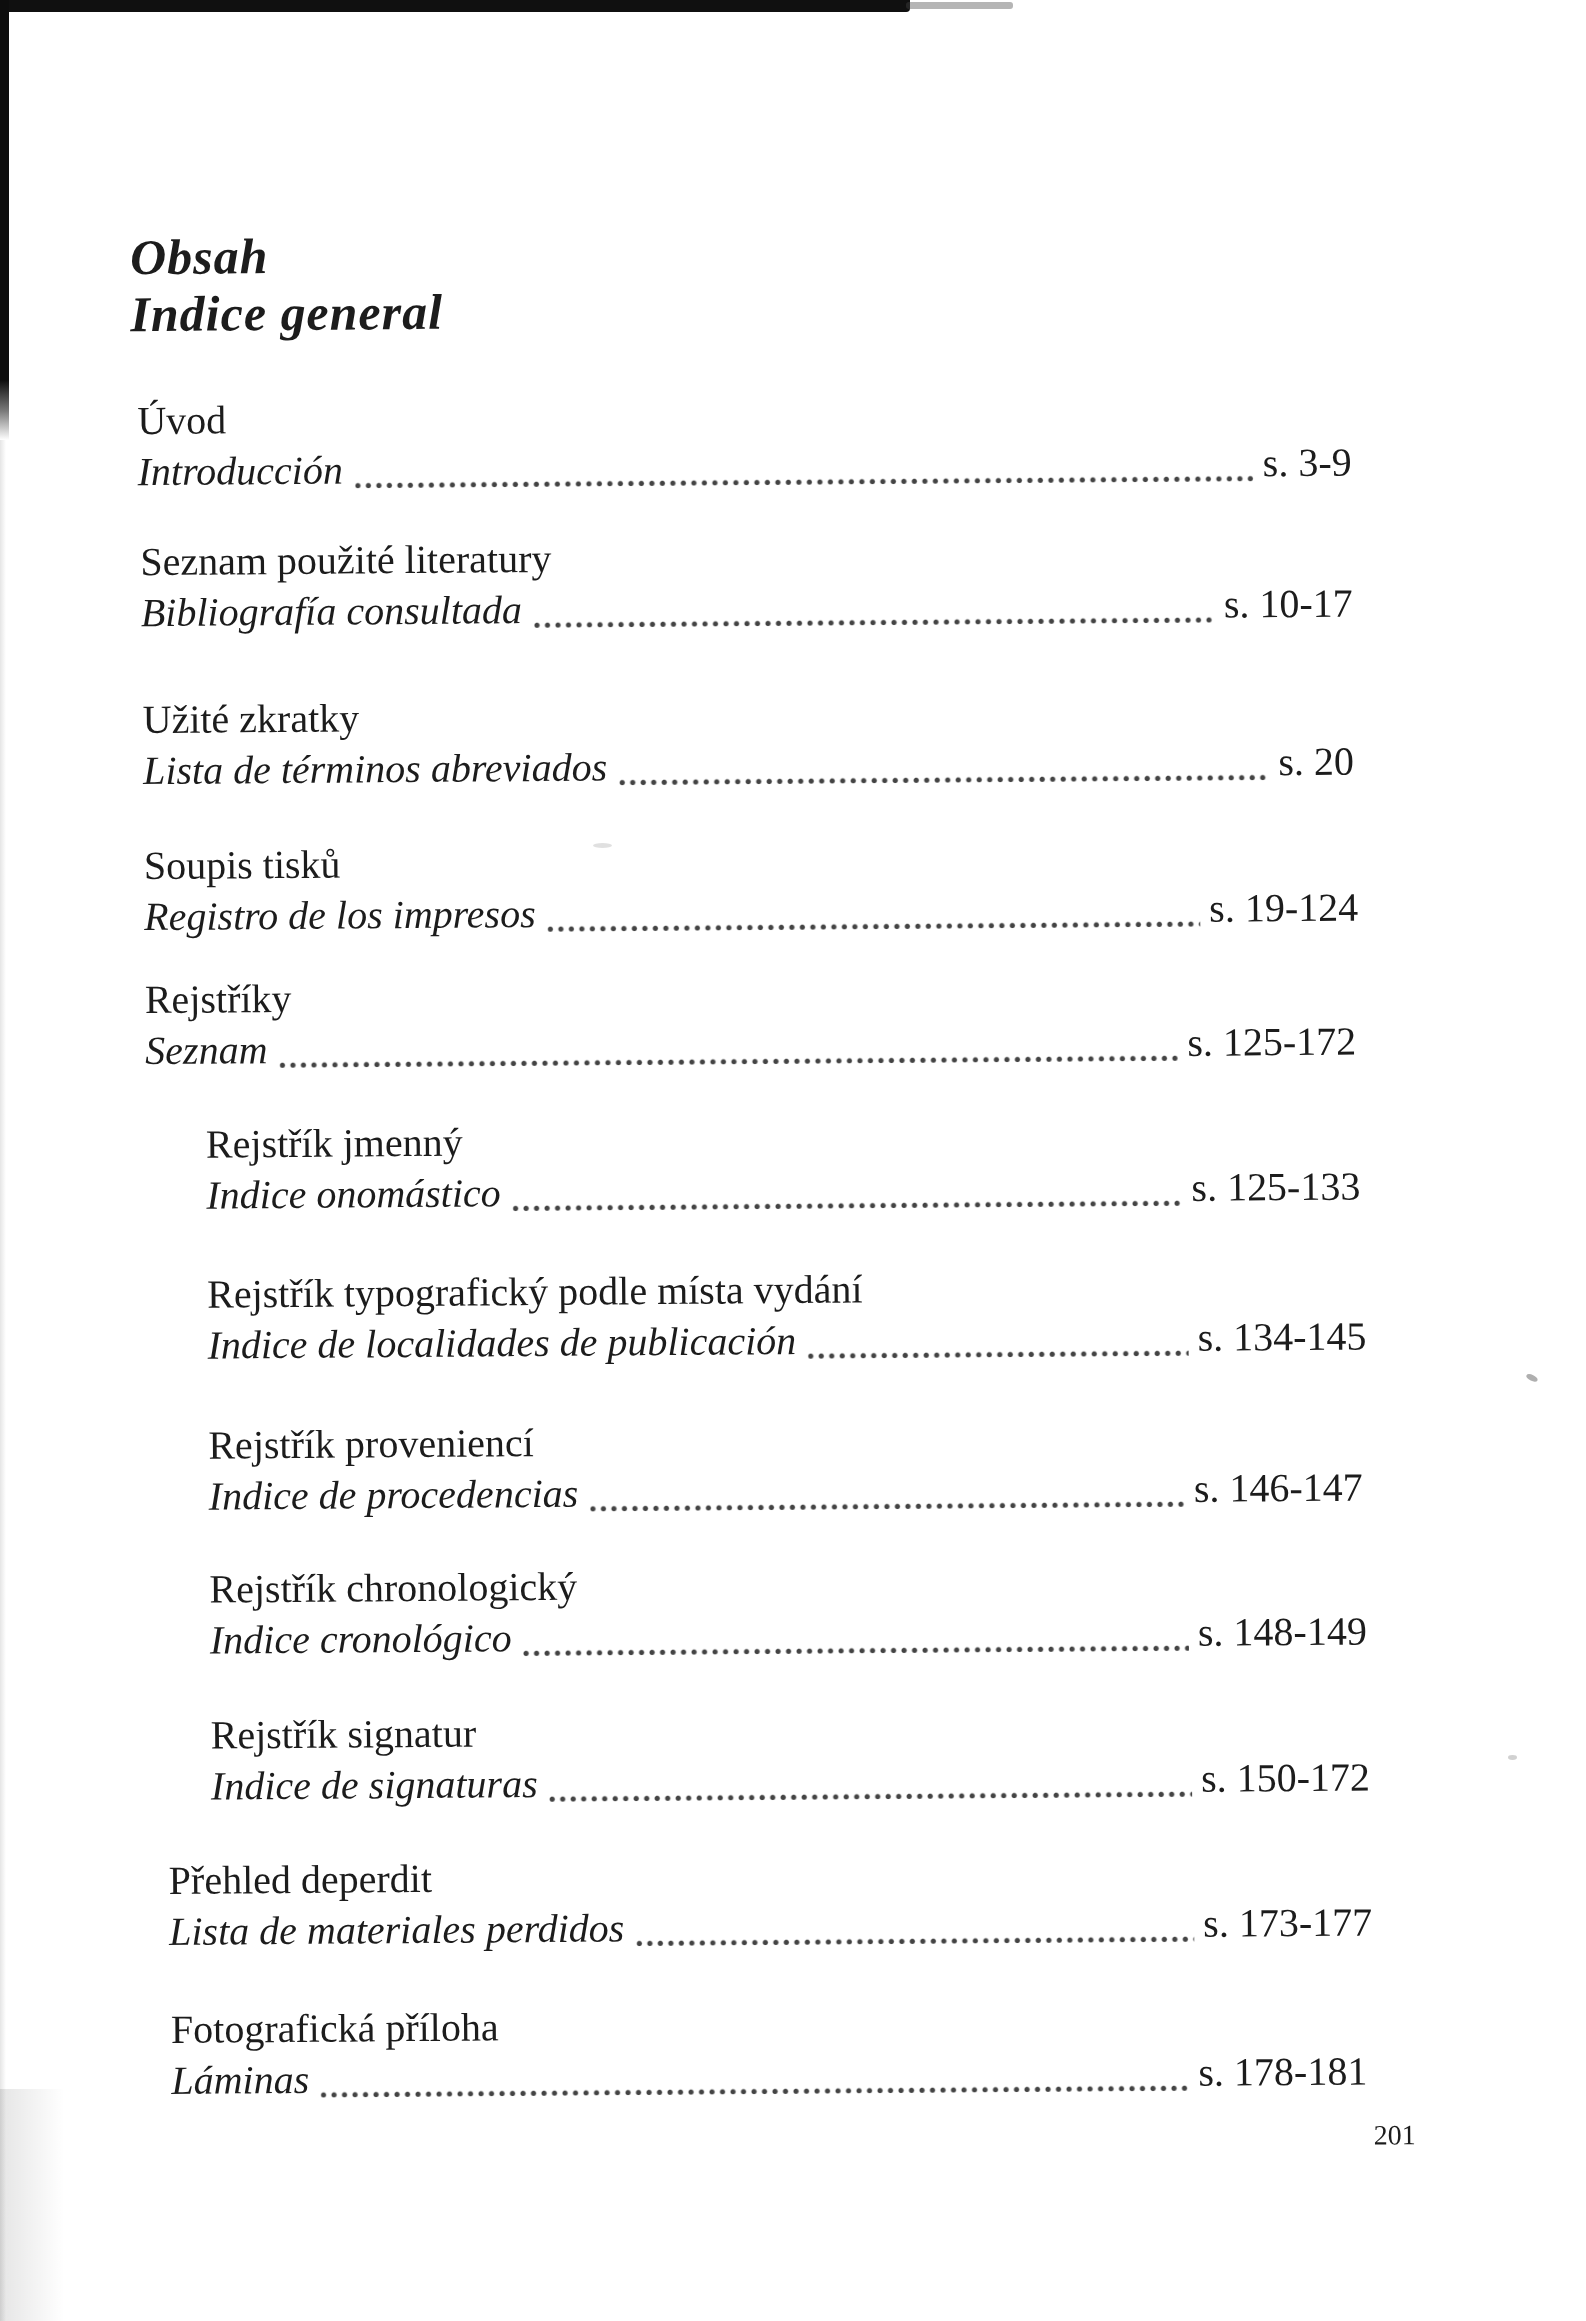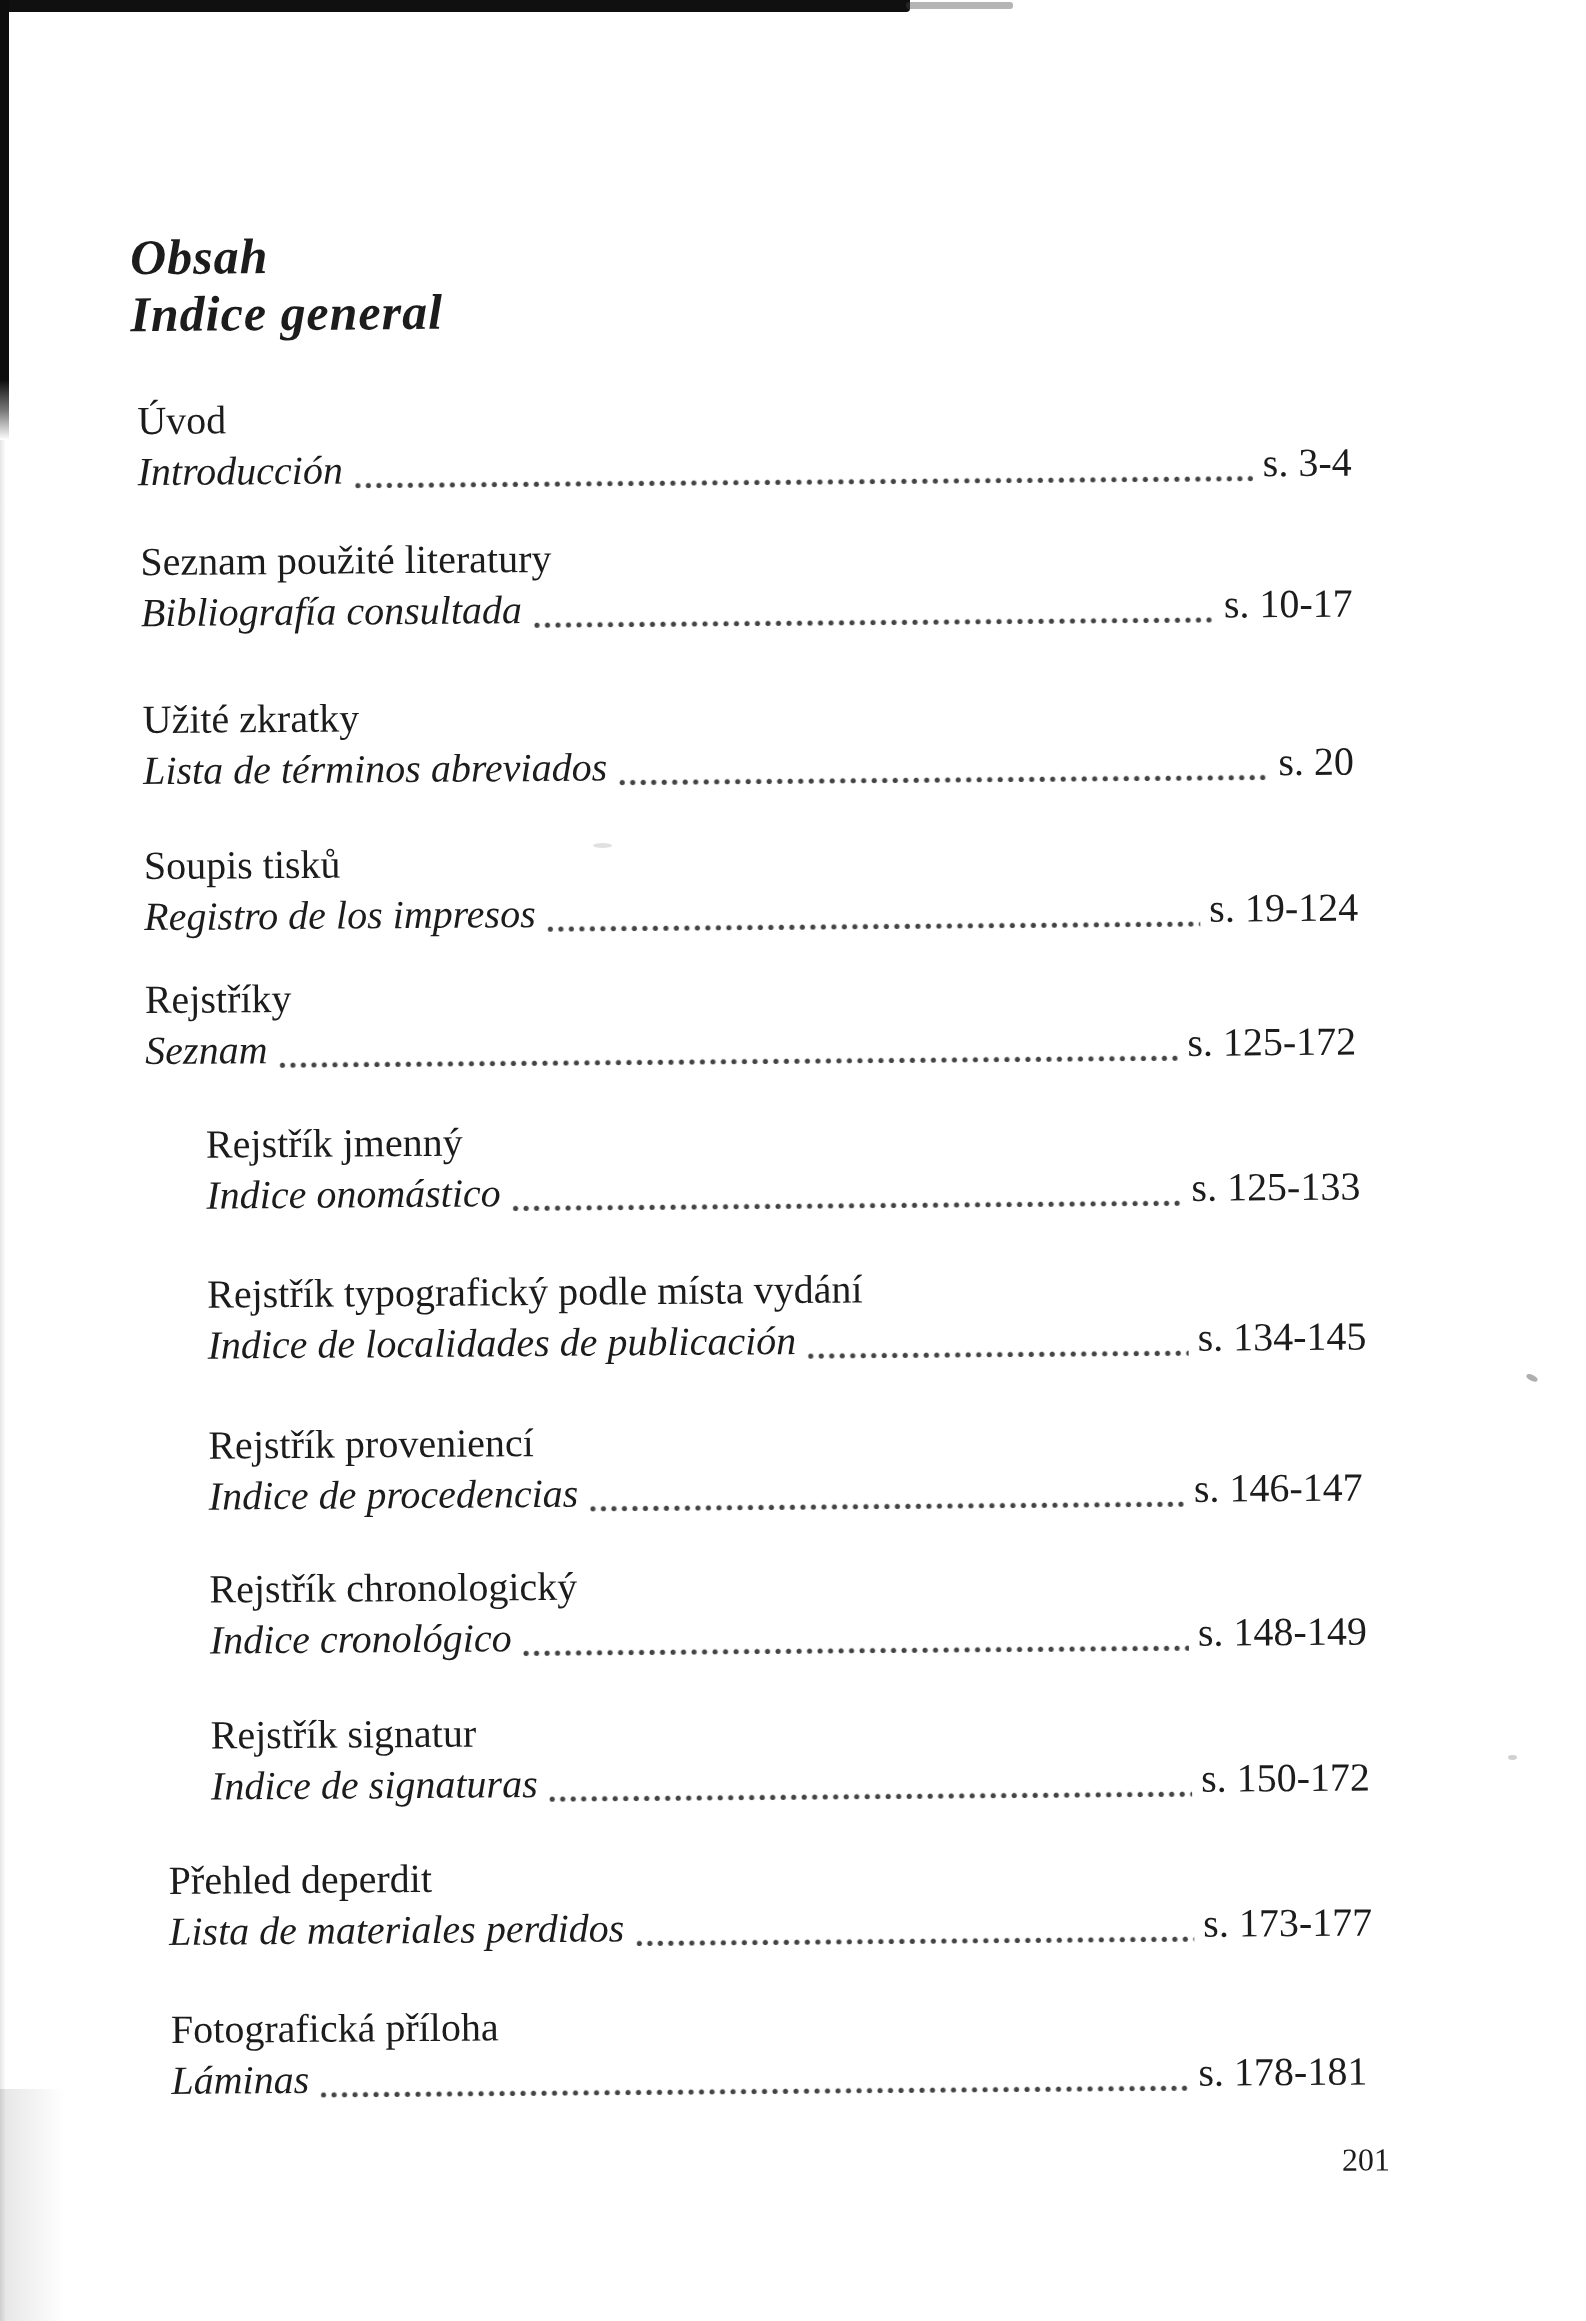--- a/index.html
+++ b/index.html
@@ -67,24 +67,23 @@
   .e6  { left: 206px; top: 1118px; width: 1154px; }
   .e7  { left: 206px; top: 1268px; width: 1159px; }
   .e8  { left: 206px; top: 1419px; width: 1154px; }
   .e9  { left: 206px; top: 1563px; width: 1157px; }
   .e10 { left: 206px; top: 1709px; width: 1159px; }
   .e11 { left: 163px; top: 1854px; width: 1203px; }
   .e12 { left: 164px; top: 2003px; width: 1196px; }
 
   .pagenum {
     position: absolute;
-    left: 1334px;
+    left: 1366px;
     top: 2128px;
-    font-size: 32px;
-    margin-top: 22px;
+    font-size: 28px;
   }
 
   
   .scan-top {
     position: absolute;
     left: 0; top: 0;
     width: 910px; height: 11.5px;
     background: #101010;
     border-bottom-right-radius: 3.8px;
   }
@@ -157,21 +156,21 @@
   <div class="title">
     <div>Obsah</div>
     <div>Indice general</div>
   </div>
 
   <div class="entry e1">
     <div class="cz">Úvod</div>
     <div class="row">
       <span class="es">Introducción</span>
       <span class="leader"></span>
-      <span class="pages">s. 3-4</span>
+      <span class="pages">s. 3-9</span>
     </div>
   </div>
 
   <div class="entry e2">
     <div class="cz">Seznam použité literatury</div>
     <div class="row">
       <span class="es">Bibliografía consultada</span>
       <span class="leader"></span>
       <span class="pages">s. 10-17</span>
     </div>

